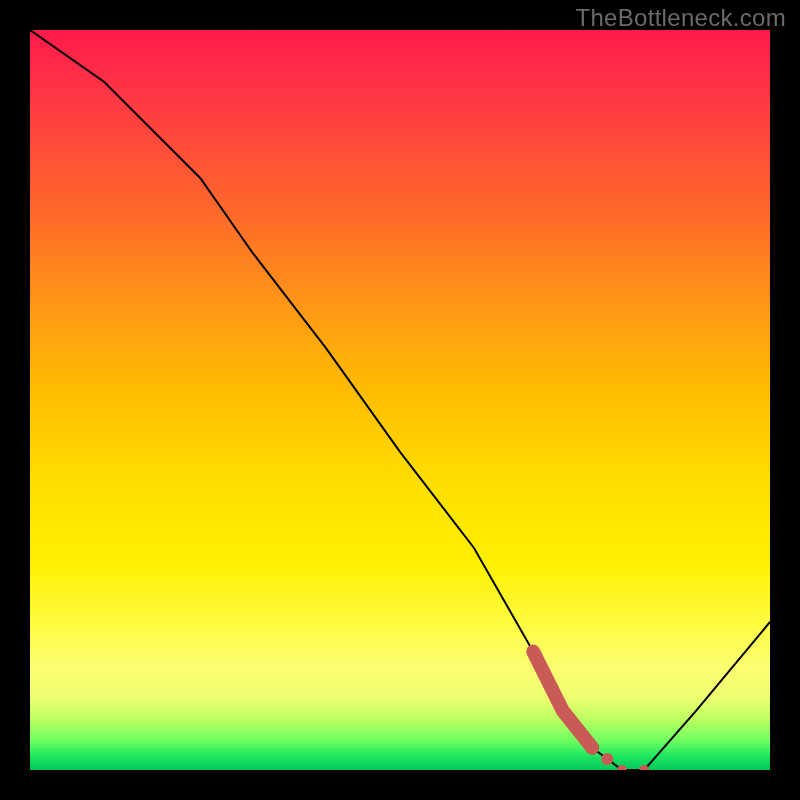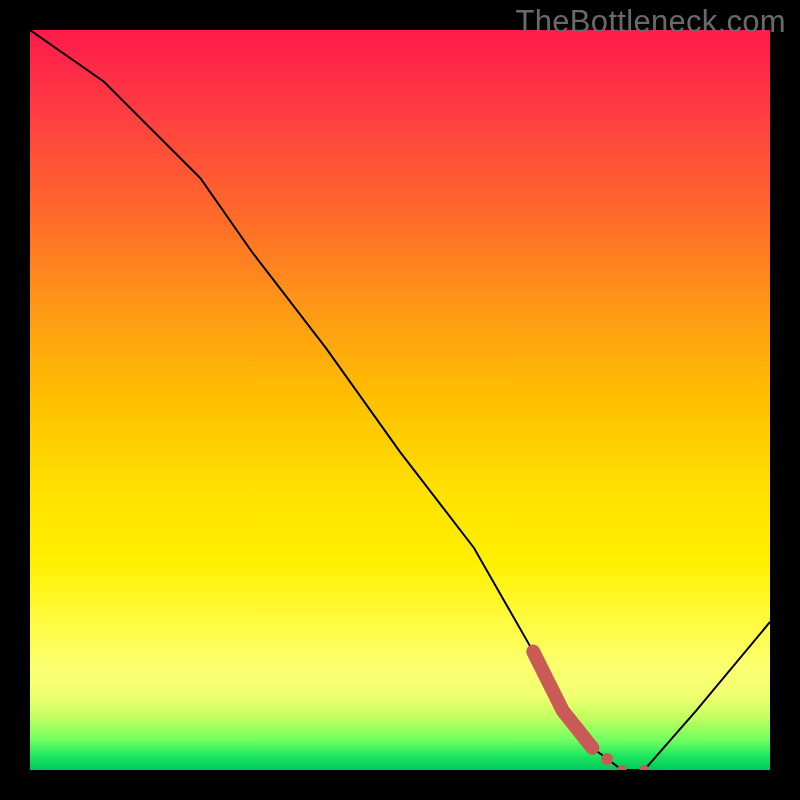--- a/index.html
+++ b/index.html
@@ -8,21 +8,21 @@
     height: 800px;
     background: #000;
     position: relative;
     font-family: Arial, sans-serif;
   }
   .watermark {
     position: absolute;
     top: 4px;
     right: 14px;
     color: #6a6a6a;
-    font-size: 31px;
+    font-size: 24px;
     font-weight: 500;
     z-index: 10;
     letter-spacing: 0.3px;
   }
   .plot-area {
     position: absolute;
     top: 30px;
     left: 30px;
     width: 740px;
     height: 740px;

